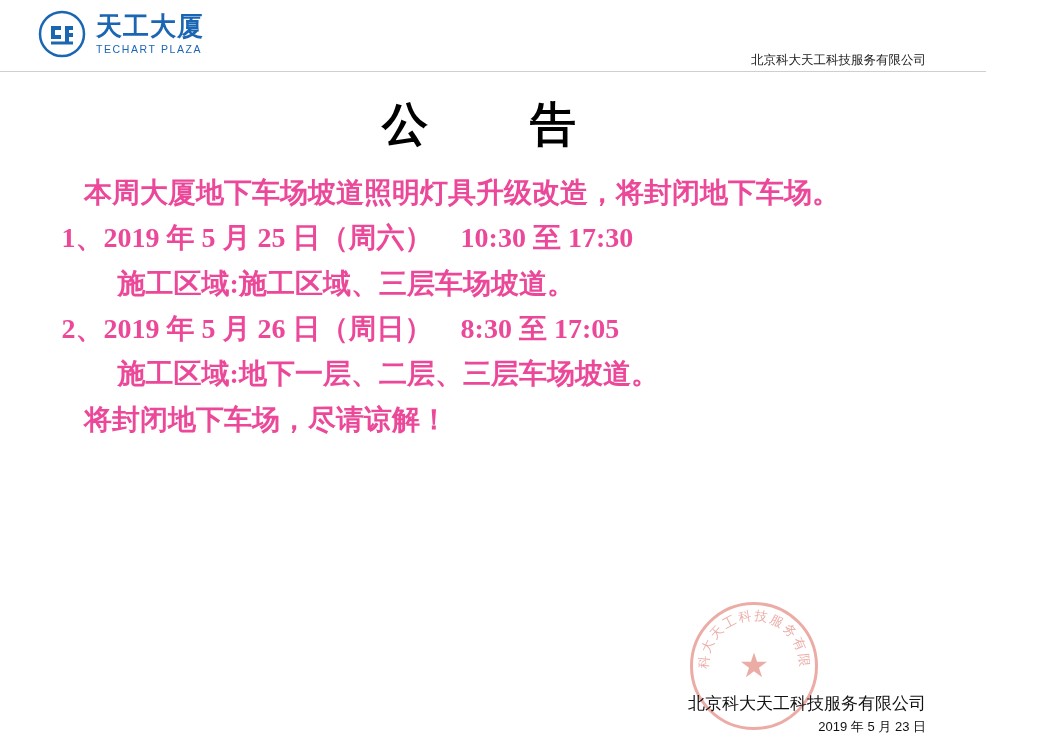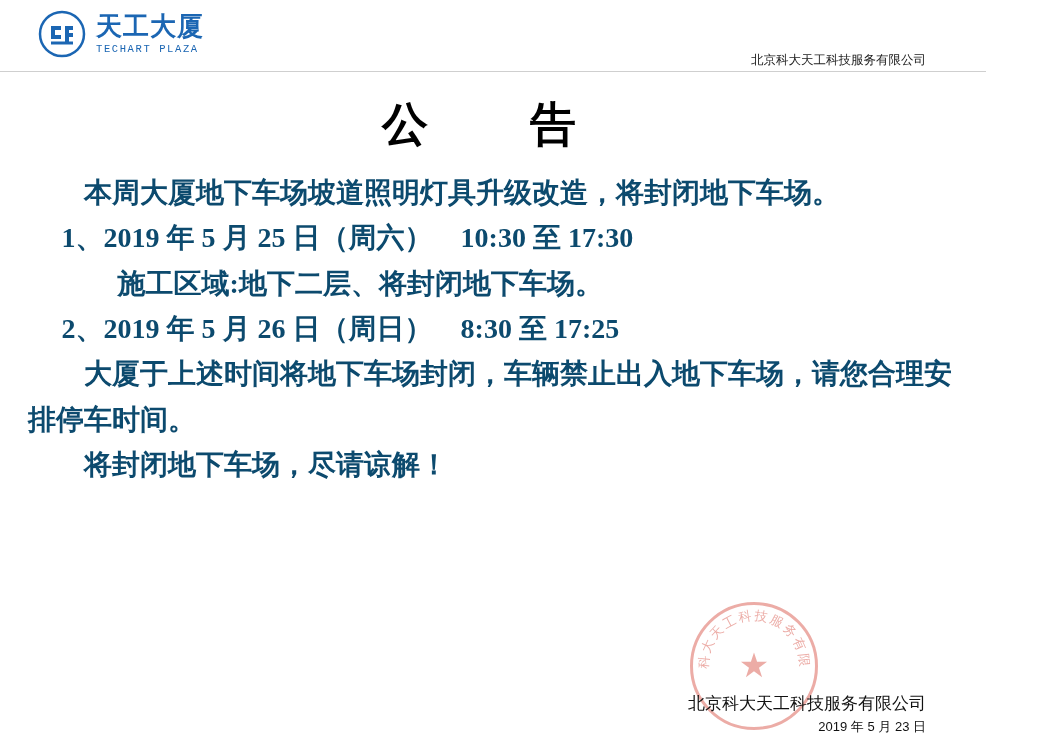--- a/index.html
+++ b/index.html
@@ -49,21 +49,21 @@
     line-height: 1;
   }
   .logo-cn {
     font-family: "Liberation Sans", sans-serif;
     font-size: 26px;
     font-weight: bold;
     color: #1b66b3;
     letter-spacing: 1px;
   }
   .logo-en {
-    font-family: Liberation Mono, monospace;
+    font-family: Liberation Sans, sans-serif;
     font-size: 10.5px;
     color: #1b66b3;
     letter-spacing: 1.6px;
     margin-top: 5px;
   }
   .header-company {
     position: absolute;
     right: 60px;
     top: 52px;
     font-family: "Liberation Sans", sans-serif;
@@ -82,21 +82,21 @@
     margin-top: 22px;
     margin-bottom: 14px;
     color: #000000;
   }
 
   .body-text {
     padding: 0 24px 0 28px;
     font-size: 28px;
     font-weight: bold;
     line-height: 1.62;
-    color: #0c4a6e;
+    color: #ec4899;
   }
   .p-indent {
     text-indent: 2em;
   }
   .list-line {
     text-indent: 1.2em;
   }
   .sub-line {
     text-indent: 3.2em;
   }
@@ -180,23 +180,23 @@
       </span>
     </div>
     <div class="header-company">北京科大天工科技服务有限公司</div>
   </div>
 
   <div class="doc-title">公　告</div>
 
   <div class="body-text">
     <div class="p-indent">本周大厦地下车场坡道照明灯具升级改造，将封闭地下车场。</div>
     <div class="list-line">1、2019 年 5 月 25 日（周六）　10:30 至 17:30</div>
-    <div class="sub-line">施工区域:地下二层、将封闭地下车场。</div>
-    <div class="list-line">2、2019 年 5 月 26 日（周日）　8:30 至 17:25</div>
-    <div class="p-indent">大厦于上述时间将地下车场封闭，车辆禁止出入地下车场，请您合理安排停车时间。</div>
+    <div class="sub-line">施工区域:施工区域、三层车场坡道。</div>
+    <div class="list-line">2、2019 年 5 月 26 日（周日）　8:30 至 17:05</div>
+    <div class="sub-line">施工区域:地下一层、二层、三层车场坡道。</div>
     <div class="p-indent">将封闭地下车场，尽请谅解！</div>
   </div>
 
   <div class="stamp">
     <div class="stamp-ring"></div>
     <div class="stamp-text">
       <svg viewBox="0 0 128 128" aria-hidden="true">
         <defs>
           <path id="sealArc" d="M 18,64 A 46,46 0 1 1 110,64"></path>
         </defs>

